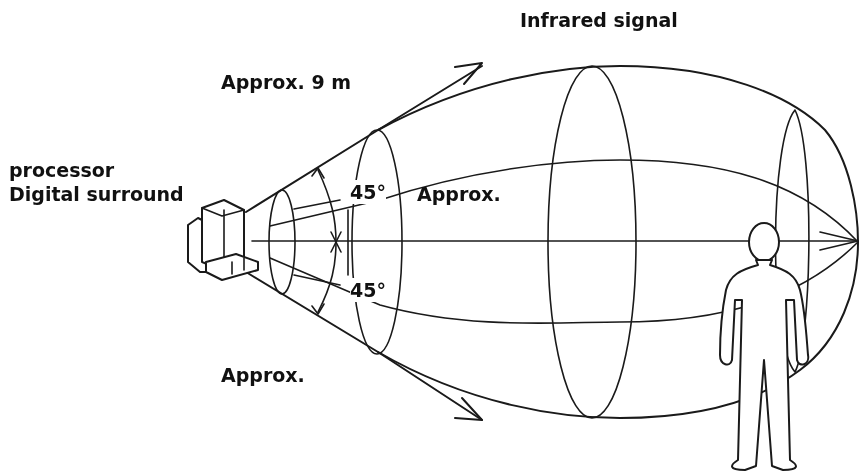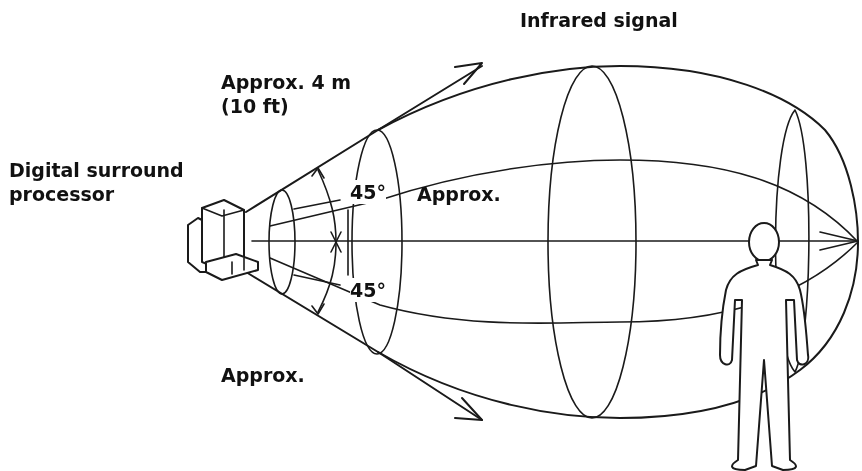--- a/index.html
+++ b/index.html
@@ -73,27 +73,26 @@
 
     <g>
       <ellipse class="fillw" cx="764" cy="242" rx="15" ry="19"></ellipse>
       <path class="fillw" d="M756 260 L758 265 C740 270 730 275 726 290 C722 310 720 330 720 355 C720 365 730 368 732 360 L735 300 L742 300 L738 460 C730 465 728 470 745 470 L756 466 L764 360 L772 466 L783 470 C800 470 798 465 790 460 L786 300 L794 300 L797 360 C799 368 810 365 808 355 C806 330 805 310 800 290 C796 275 786 270 770 265 L772 260 Z"></path>
     </g>
   </svg>
 
   <div class="lbl" style="left:520px; top:8px;">Infrared signal</div>
 
   <div class="lbl" style="left:221px; top:70px;">
-    <div>Approx. 4 m</div>
-    <div>(10 ft)</div>
+    <div>Approx. 9 m</div>
   </div>
 
   <div class="lbl" style="left:9px; top:158px;">
+    <div>processor</div>
     <div>Digital surround</div>
-    <div>processor</div>
   </div>
 
   <div class="lbl" style="left:350px; top:180px; background:#fff;">45°</div>
   <div class="lbl" style="left:350px; top:278px; background:#fff;">45°</div>
 
   <div class="lbl" style="left:417px; top:182px;">
     <div>Approx.</div>
   </div>
 
   <div class="lbl" style="left:221px; top:363px;">

